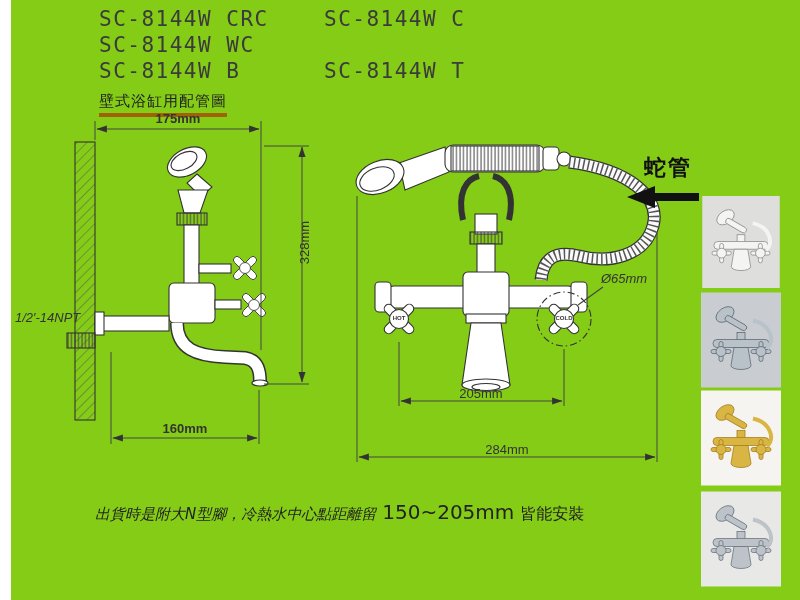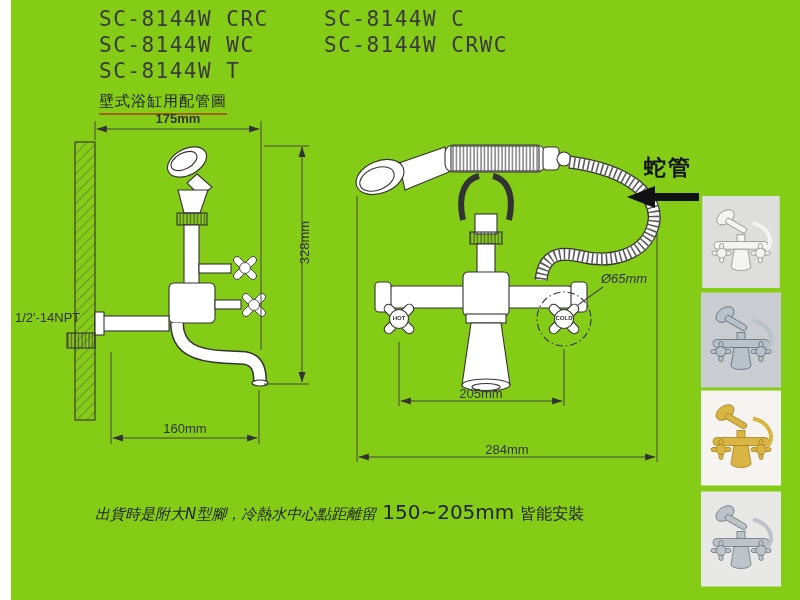--- a/index.html
+++ b/index.html
@@ -5,21 +5,21 @@
   html,body{margin:0;padding:0;background:#fff;}
   .canvas{position:relative;width:800px;height:600px;background:#84cc16;overflow:hidden;
           font-family:"Liberation Sans",sans-serif;color:#222;margin-left:11px;}
   .art{position:absolute;left:0;top:0;}
   .models{position:absolute;left:88px;top:6px;font-family:"DejaVu Sans Mono",monospace;
           font-size:21px;color:#3b3b3b;letter-spacing:1.5px;line-height:26px;}
   .model-row{display:flex;}
   .model-cell{white-space:nowrap;}
   .model-cell.left{width:225px;}
   .diagram-title{position:absolute;left:88px;top:92px;font-size:15px;letter-spacing:1px;
-          color:#222;border-bottom:2px solid #a16207;padding-bottom:2px;
+          color:#222;border-bottom:4px solid #a16207;padding-bottom:2px;
           font-family:"DejaVu Sans",sans-serif;}
   .dim-label{position:absolute;font-size:13px;color:#333;text-align:center;white-space:nowrap;}
   .rot{transform:rotate(-90deg);transform-origin:center;}
   .italic{font-style:italic;}
   .tiny{font-size:6px;font-weight:bold;letter-spacing:0;}
   .hose-label{position:absolute;left:633px;top:153px;font-size:22px;font-weight:bold;
           letter-spacing:2px;color:#111;font-family:"DejaVu Sans",sans-serif;text-align:center;}
   .note{position:absolute;left:84px;top:500px;color:#222;white-space:nowrap;
           font-family:"DejaVu Sans",sans-serif;}
   .note-prefix{font-size:15px;font-style:italic;}
@@ -179,33 +179,33 @@
     <polygon points="616,197 644,186 644,193 688,193 688,201 644,201 644,208" fill="#111"></polygon>
   </svg>
 
   <div class="models">
     <div class="model-row">
       <span class="model-cell left">SC-8144W CRC</span>
       <span class="model-cell right">SC-8144W C</span>
     </div>
     <div class="model-row">
       <span class="model-cell left">SC-8144W WC</span>
-      <span class="model-cell right">SC-8144W CRWC</span>
     </div>
     <div class="model-row">
+      <span class="model-cell left">SC-8144W B</span>
       <span class="model-cell right">SC-8144W T</span>
     </div>
   </div>
 
   <div class="diagram-title">壁式浴缸用配管圖</div>
 
   <div class="dim-label" style="left:137px;top:111px;width:60px;font-weight:bold;">175mm</div>
   <div class="dim-label rot" style="left:262px;top:235px;width:62px;height:15px;">328mm</div>
-  <div class="dim-label" style="left:144px;top:421px;width:60px;">160mm</div>
-  <div class="dim-label" style="left:4px;top:310px;width:92px;text-align:left;">1/2′-14NPT</div>
+  <div class="dim-label" style="left:144px;top:421px;width:60px;font-weight:bold;">160mm</div>
+  <div class="dim-label" style="left:4px;top:310px;width:92px;text-align:left;font-style:italic;">1/2′-14NPT</div>
 
   <div class="dim-label tiny" style="left:374px;top:315px;width:28px;">HOT</div>
   <div class="dim-label tiny" style="left:539px;top:315px;width:28px;">COLD</div>
   <div class="dim-label italic" style="left:582px;top:271px;width:62px;">Ø65mm</div>
   <div class="dim-label" style="left:442px;top:386px;width:56px;">205mm</div>
   <div class="dim-label" style="left:468px;top:442px;width:56px;">284mm</div>
 
   <div class="hose-label">蛇管</div>
 
   <div class="note">

